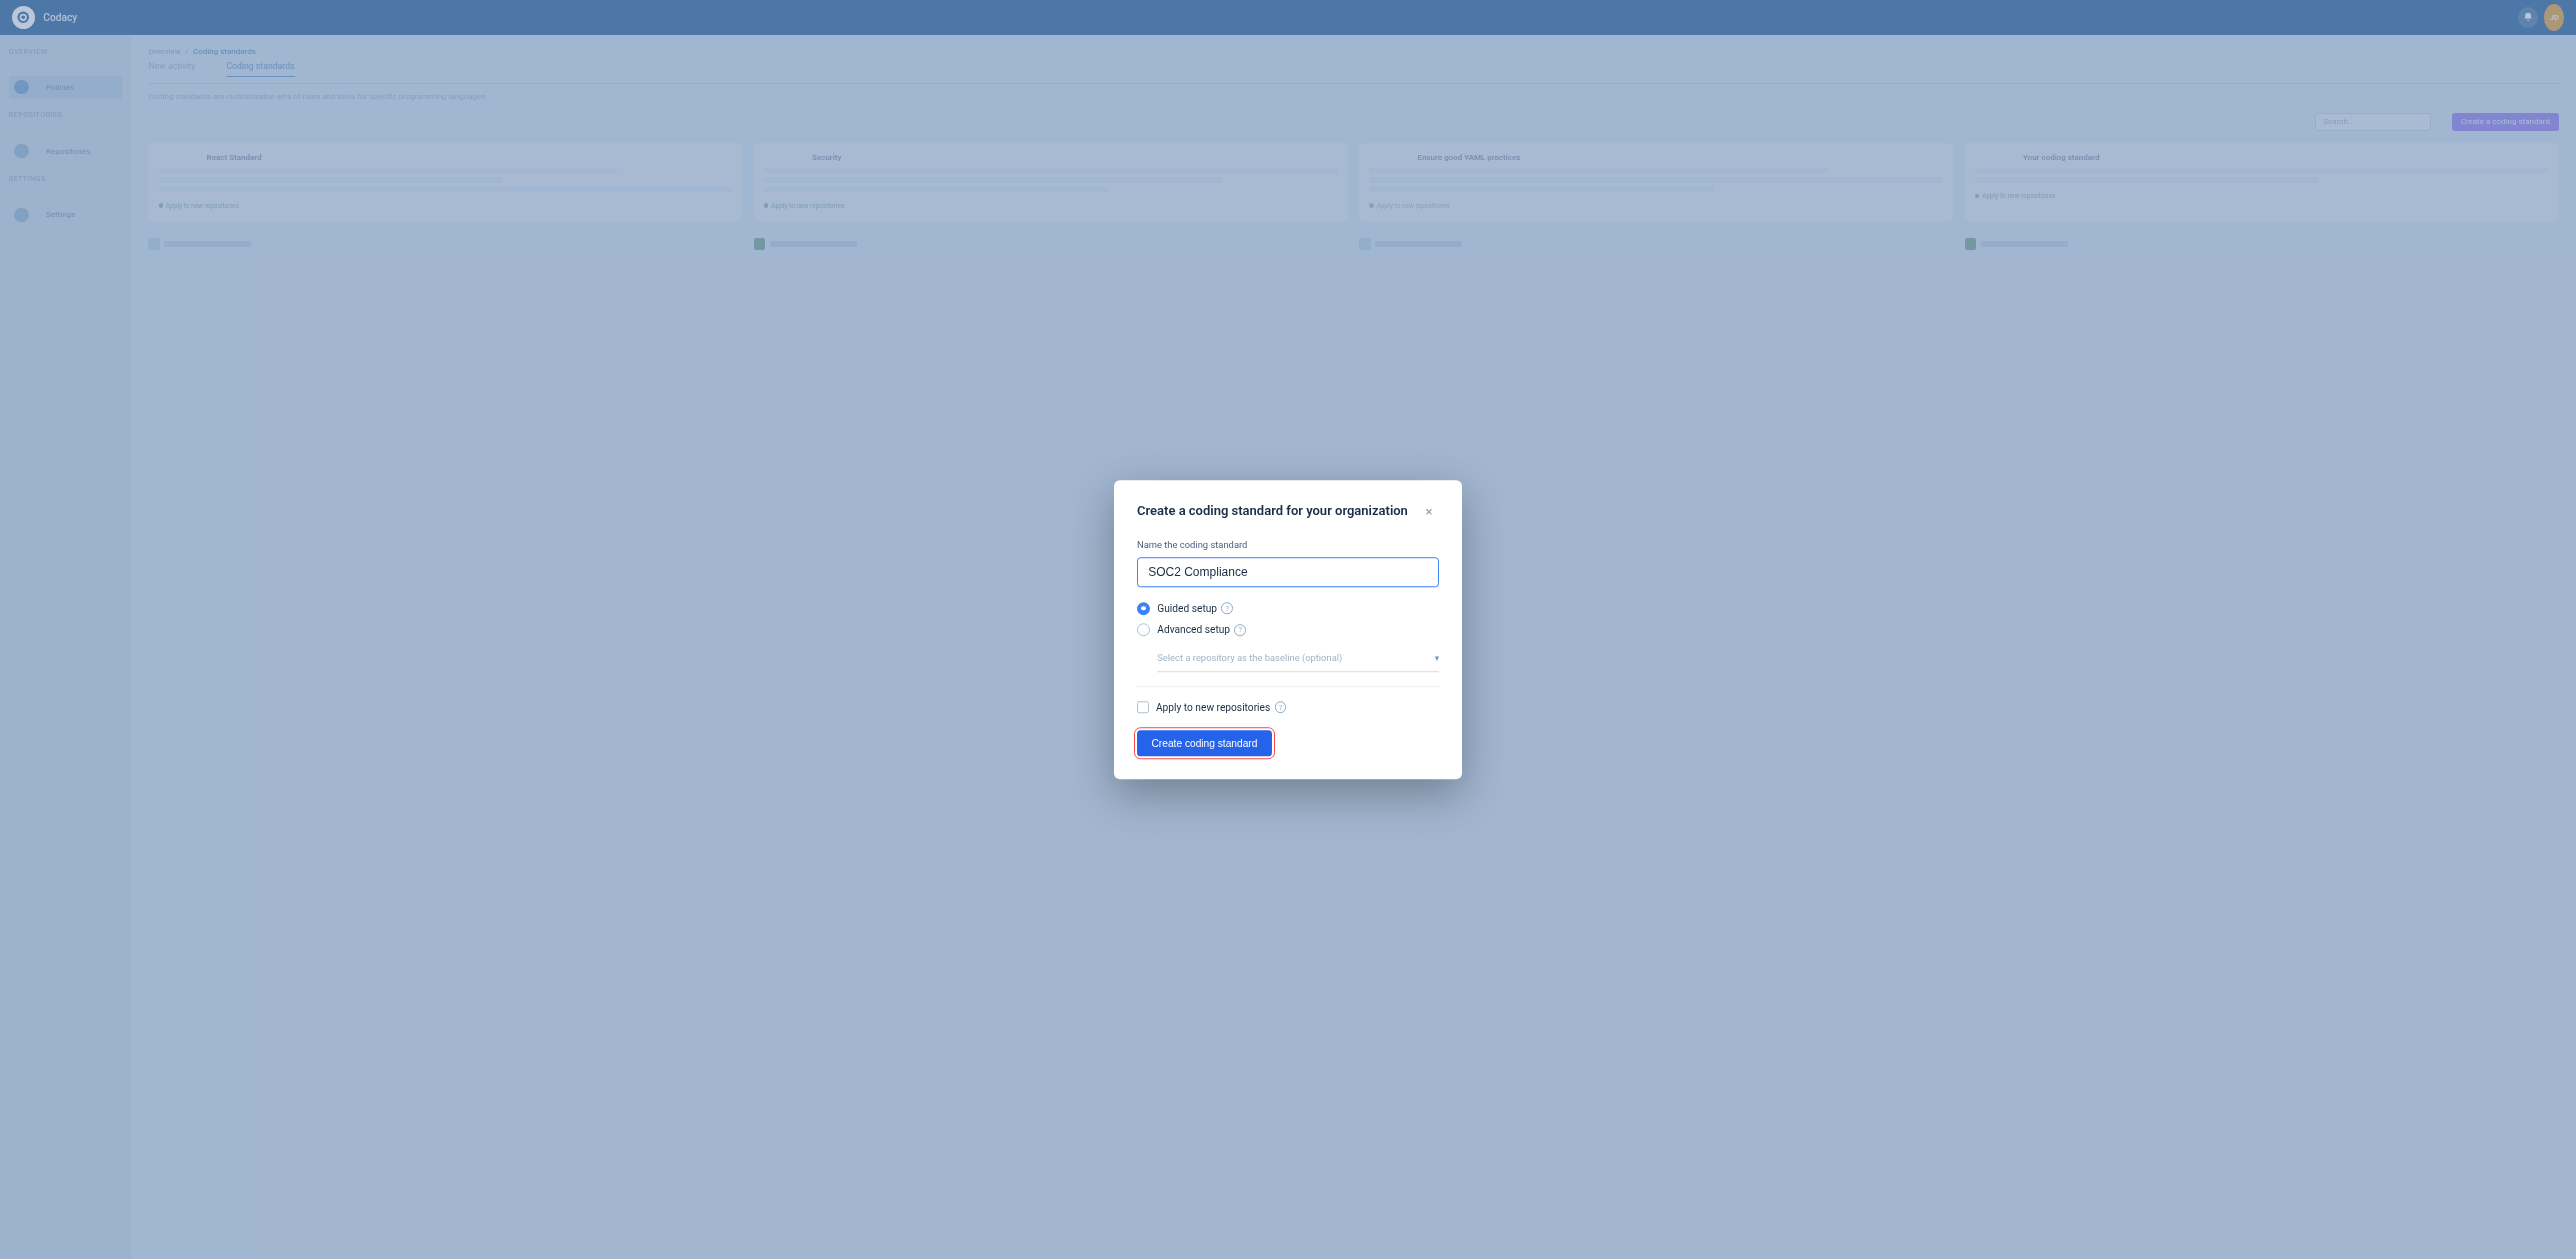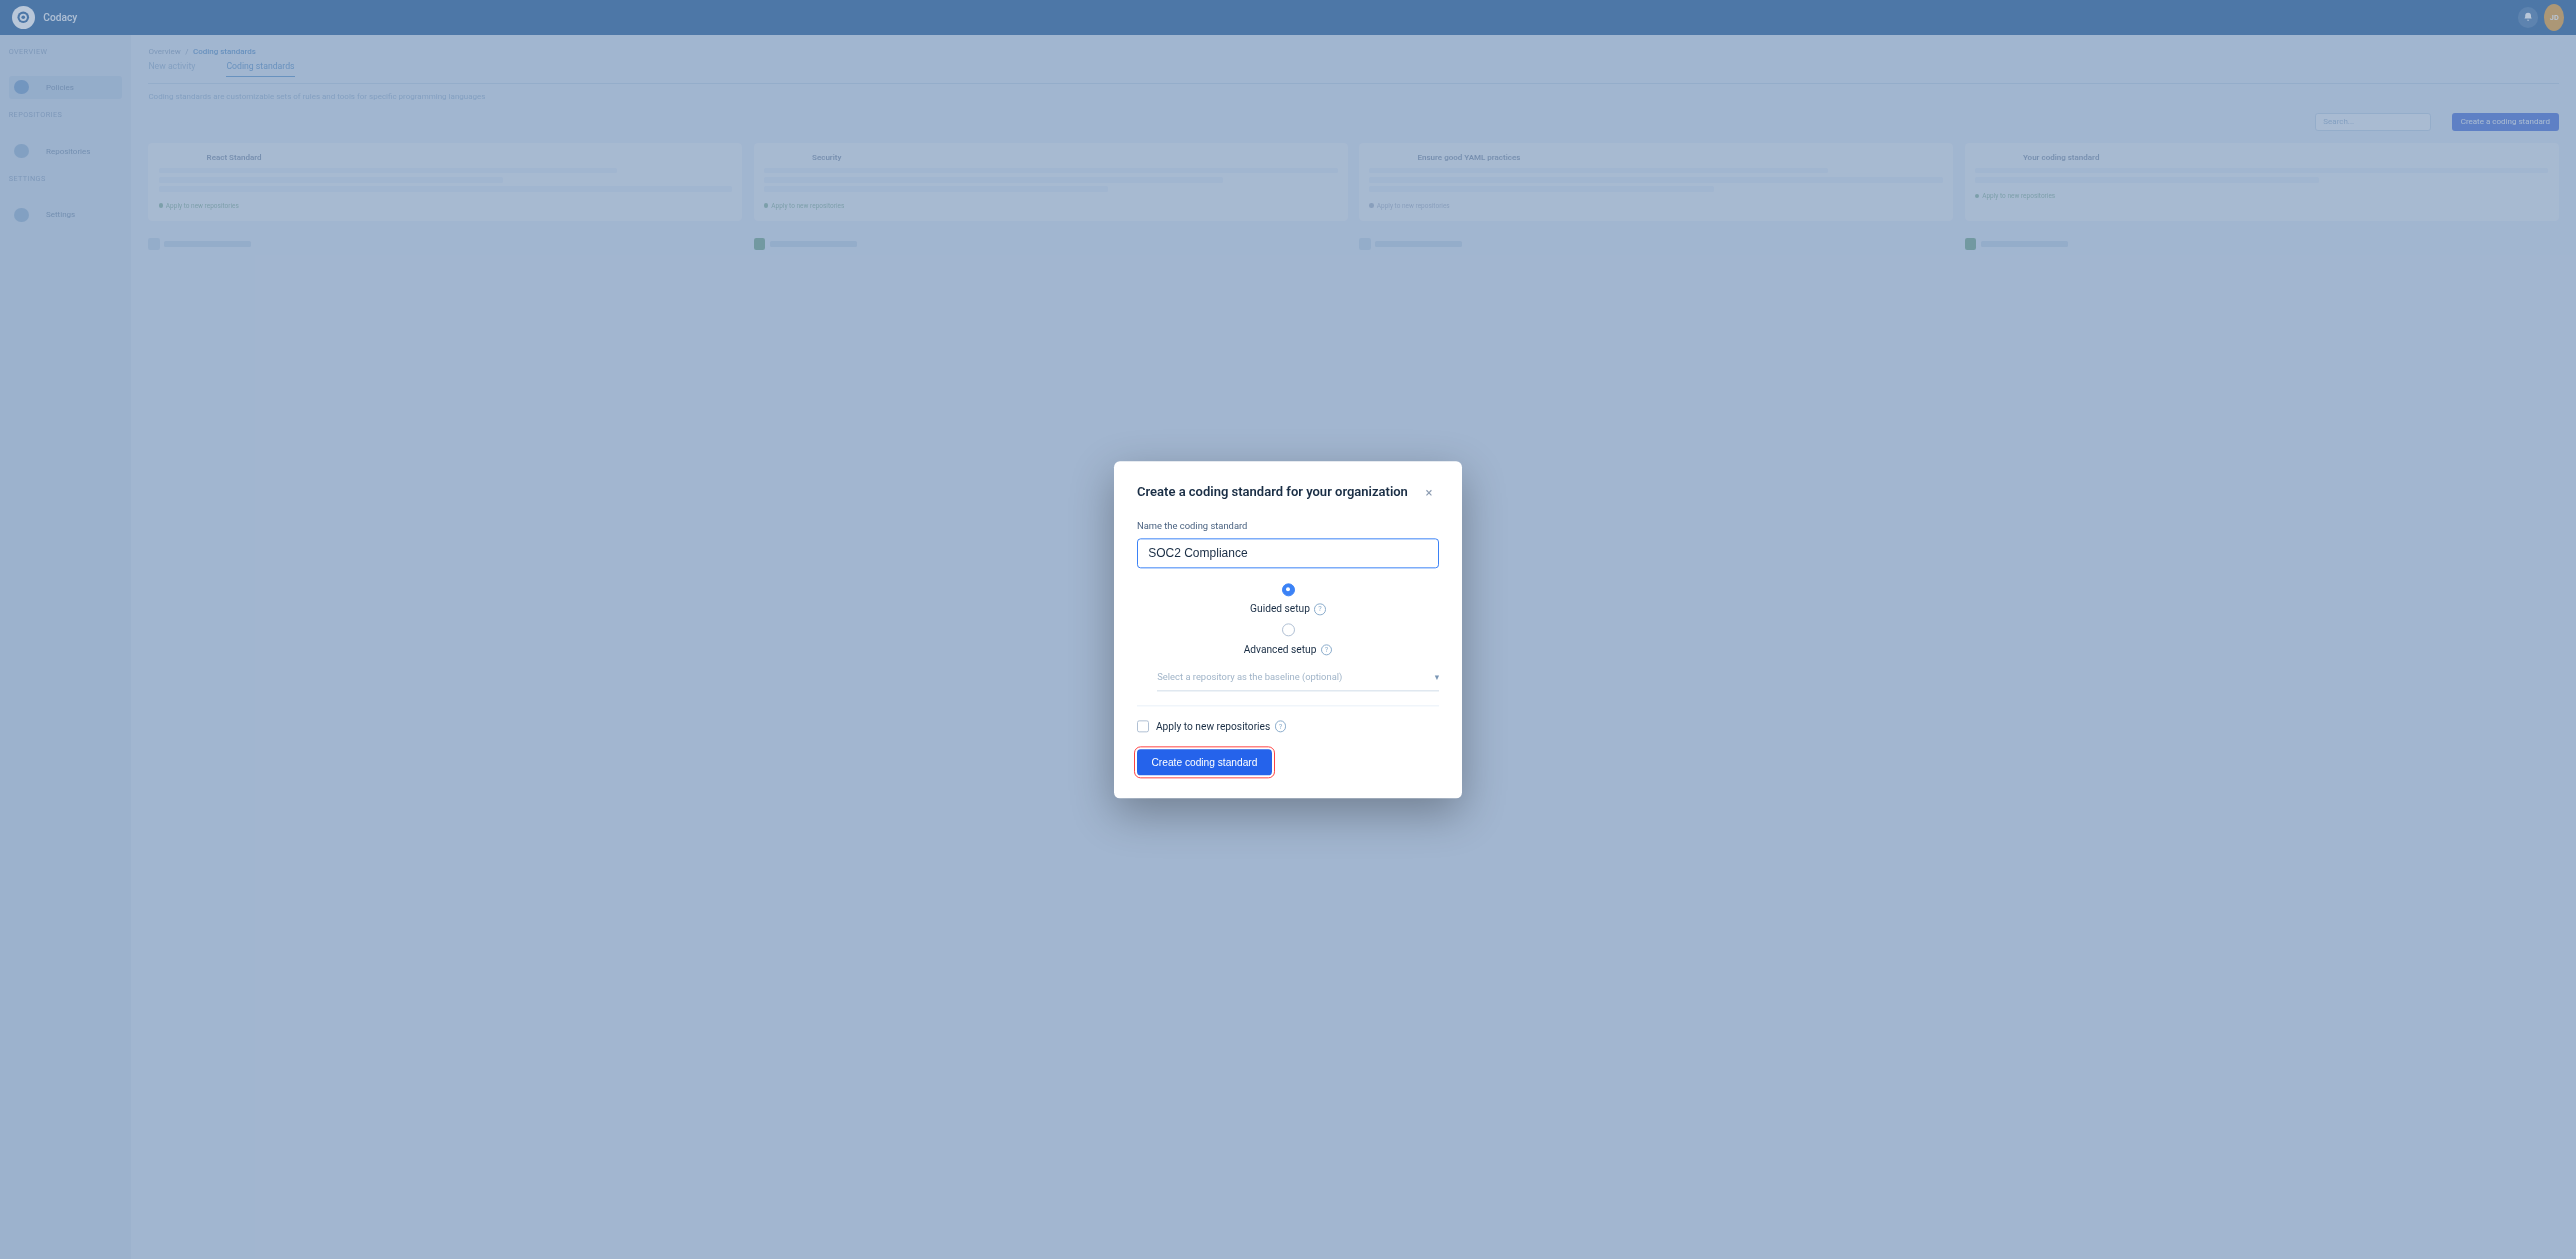--- a/index.html
+++ b/index.html
@@ -247,21 +247,20 @@
     .radio-group {
       margin-bottom: 14.5px;
     }
 
     .radio-item {
       display: flex;
       align-items: center;
       gap: 7.3px;
       margin-bottom: 8.7px;
       cursor: pointer;
-      flex-direction: column;
     }
 
     .radio-circle {
       width: 13px;
       height: 13px;
       border-radius: 50%;
       border: 1.5px solid #3b82f6;
       display: flex;
       align-items: center;
       justify-content: center;
@@ -396,21 +395,21 @@
 
     .bg-action-bar {
       display: flex;
       justify-content: flex-end;
       margin-bottom: 11.6px;
       gap: 21px;
       align-items: center;
     }
 
     .bg-btn {
-      background: #1d4ed8;
+      background: #8b5cf6;
       color: white;
       border: none;
       border-radius: 2.9px;
       padding: 4.4px 8.7px;
       font-size: 8px;
       cursor: pointer;
     }
 
     .bg-search {
       background: white;

